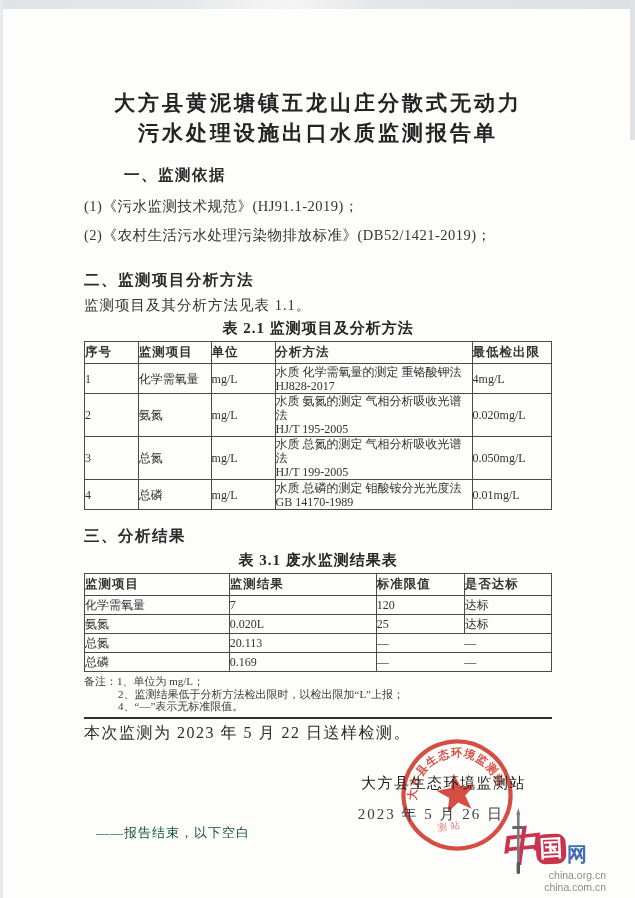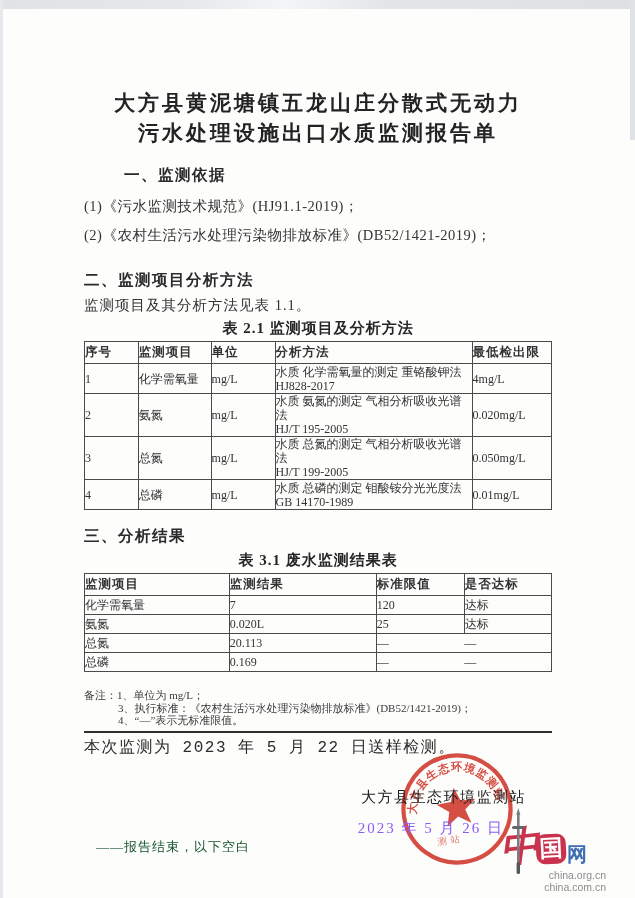--- a/index.html
+++ b/index.html
@@ -33,32 +33,32 @@
   th, td { border:1px solid #4a4a4a; text-align:left; vertical-align:middle; color:#333; }
   th { font-size:12.5px; font-weight:bold; height:22px; letter-spacing:1px; }
   .t21 td { font-size:12px; height:30px; line-height:14px; }
   .t21 td:nth-child(4) { white-space:pre-line; }
   .t31 td { font-size:12px; height:19px; }
   .t31 tr.no-div td:nth-child(3) { border-right:none; }
   .t31 tr.no-div td:nth-child(4) { border-left:none; }
 
   .h3 { margin-top:16px; }
 
-  .notes { margin-top:18px; font-size:11px; line-height:11.5px; color:#3a3a3a;
+  .notes { margin-top:4px; font-size:11px; line-height:11.5px; color:#3a3a3a;
            border-bottom:2px solid #2f2f2f; padding-bottom:4px; }
   .note-line { margin-top:1px; }
   .note-indent { padding-left:34px; }
 
-  .sampling { margin-top:4px; font-size:16px; letter-spacing:1.5px; color:#2c2c2c;font-family:Liberation Mono, monospace; }
+  .sampling { margin-top:4px; font-size:16px; letter-spacing:1.5px; color:#2c2c2c; }
 
   .stamp-area { position:relative; height:115px; }
   .seal { position:absolute; left:312px; top:-10px; width:122px; height:122px;
           opacity:0.88; transform:rotate(-9deg); }
   .org-line  { position:absolute; top:30px; right:26px; font-size:15px; letter-spacing:1.5px; color:#222; z-index:2; }
-  .date-line { position:absolute; top:61px; right:48px; font-size:15px; letter-spacing:2px; color:#8b5cf6; z-index:2; }
+  .date-line { position:absolute; top:61px; right:48px; font-size:15px; letter-spacing:2px; color:#404040; z-index:2; }
   .end-note  { position:absolute; left:12px; top:80px; font-size:13px; letter-spacing:1px; color:#14532d; }
 
   .cn-logo { position:absolute; left:500px; top:822px; width:110px; }
   .logo-row { position:relative; height:46px; display:flex; align-items:flex-end; justify-content:flex-start; }
   .zhong { color:#c9334e; font-size:40px; line-height:42px; font-weight:bold; font-style:italic;
            transform:rotate(-6deg); display:inline-block; }
   .guo  { display:inline-block; width:30px; height:30px; background:#c9334e; color:#fff;
           border-radius:9px; font-size:23px; line-height:30px; text-align:center; font-weight:bold;
           margin-left:-4px; margin-bottom:4px; transform:rotate(-3deg); }
   .wang { color:#3f6db4; font-size:20px; font-weight:bold; margin-left:1px; margin-bottom:0px; }
@@ -183,21 +183,21 @@
           <td>总磷</td>
           <td>0.169</td>
           <td>—</td>
           <td>—</td>
         </tr>
       </tbody>
     </table>
 
     <div class="notes">
       <div class="note-line"><span>备注：</span><span>1、单位为 mg/L；</span></div>
-      <div class="note-line note-indent">3、执行标准：《农村生活污水处理污染物排放标准》(DB52/1421-2019)；</div>
+      <div class="note-line note-indent">2、监测结果低于分析方法检出限时，以检出限加“L”上报；</div>
       <div class="note-line note-indent">4、“—”表示无标准限值。</div>
     </div>
 
     <div class="sampling">本次监测为 2023 年 5 月 22 日送样检测。</div>
 
     <div class="stamp-area">
       <svg class="seal" viewBox="0 0 130 130">
         <circle cx="65" cy="65" r="57" fill="none" stroke="#d0362a" stroke-width="4.5"></circle>
         <path id="sealArc" d="M 21,68 A 44,44 0 0 1 109,68" fill="none"></path>
         <text font-size="12" fill="#d0362a" font-weight="bold" letter-spacing="1">

